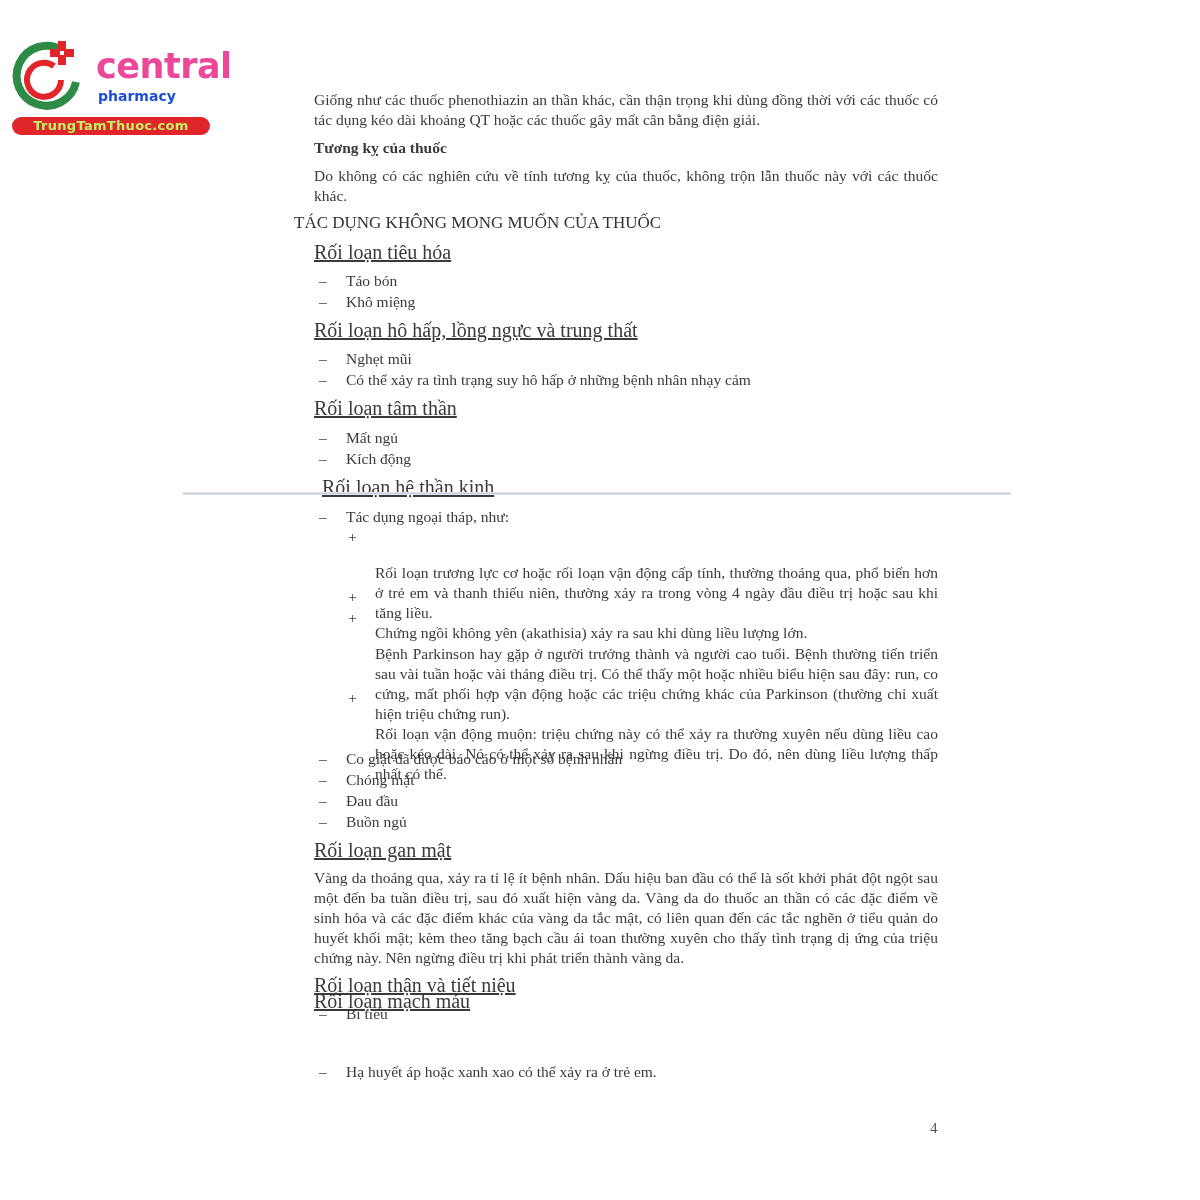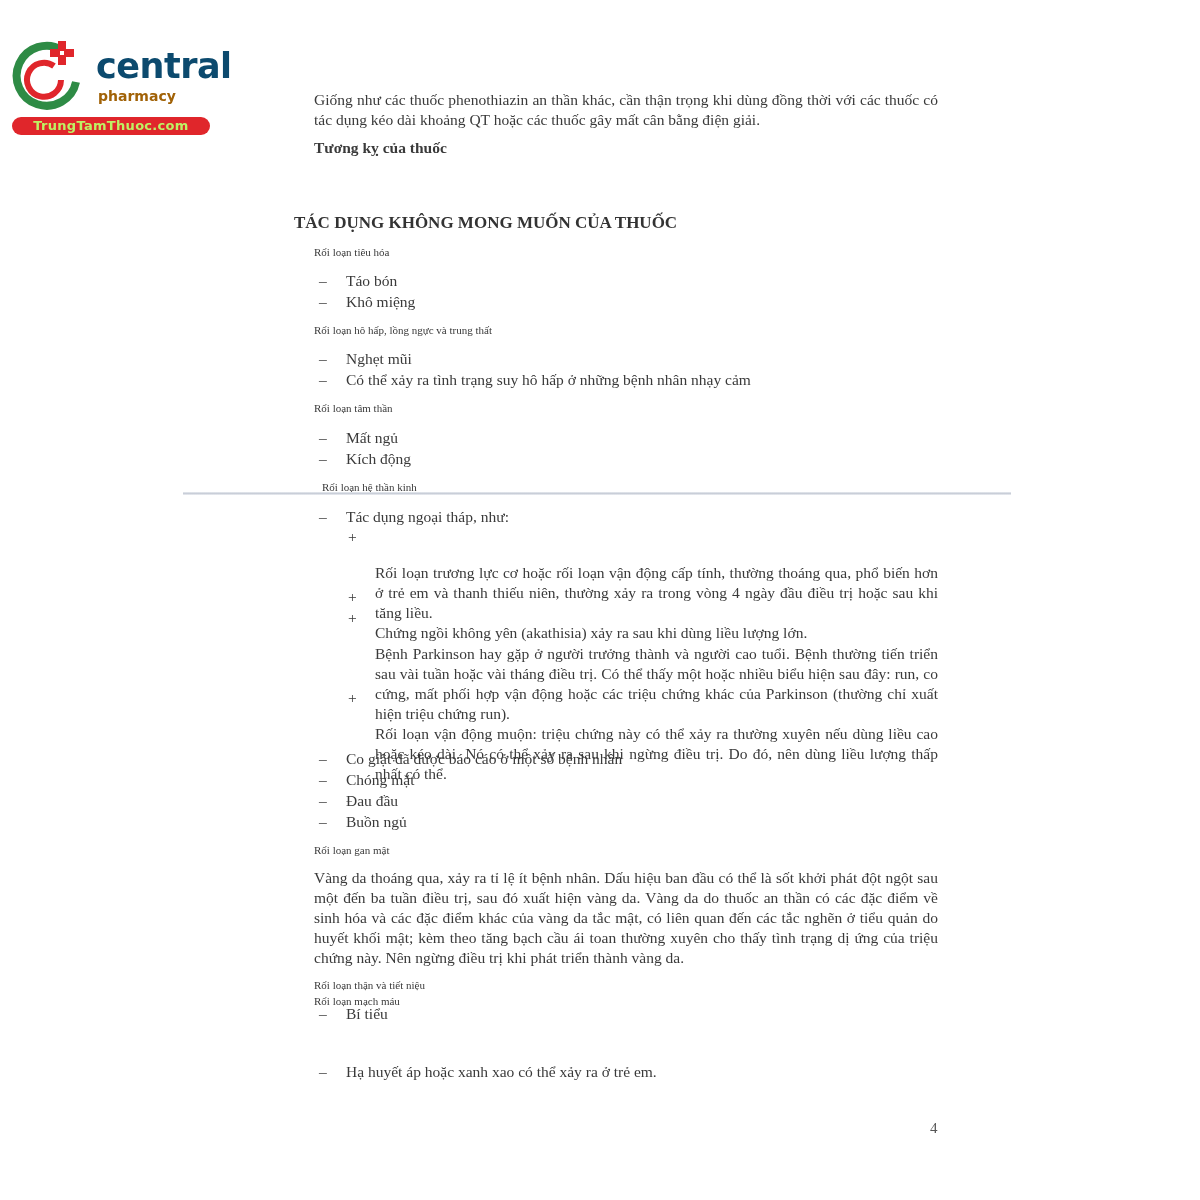--- a/index.html
+++ b/index.html
@@ -1,31 +1,31 @@
 <!DOCTYPE html>
 <html><head>
 <meta charset="utf-8">
 <style>
   html, body { margin:0; padding:0; }
   body { width:1200px; height:1200px; background:#ffffff; position:relative; overflow:hidden;
          font-family:"Liberation Serif", "DejaVu Serif", serif; color:#3a3a3a; }
   .logo { position:absolute; left:10px; top:38px; width:205px; height:100px; }
   .logo .mark { position:absolute; left:0; top:0; width:72px; height:72px; }
   .logo .brand { position:absolute; left:86px; top:8px; font-family:"DejaVu Sans", sans-serif; font-weight:bold;
-                 font-size:35px; color:#0c4a6e; letter-spacing:-0.5px; line-height:40px; }
+                 font-size:35px; color:#ec4899; letter-spacing:-0.5px; line-height:40px; }
   .logo .sub { position:absolute; left:88px; top:50px; font-family:"DejaVu Sans", sans-serif; font-weight:bold;
-               font-size:14px; color:#a16207; line-height:16px; }
+               font-size:14px; color:#1d4ed8; line-height:16px; }
   .logo .pill { position:absolute; left:2px; top:79px; width:198px; height:18px; background:#e0262b;
                 border-radius:9px; color:#bef264; font-family:"DejaVu Sans", sans-serif; font-weight:bold;
                 font-size:13px; line-height:18px; text-align:center; letter-spacing:0.3px; }
   .page { position:absolute; left:0; top:0; width:1200px; height:1200px; }
   .p { position:absolute; font-size:15.5px; line-height:20px; text-align:justify; }
   .h-bold { position:absolute; font-size:15.5px; font-weight:bold; line-height:20px; }
-  .h-main { position:absolute; font-size:17px; font-weight:bold; line-height:22px; color:#333; }
-  .h-sub { position:absolute; font-size:11px; line-height:20px; }
+  .h-main { position:absolute; font-size:17px; font-weight:normal; line-height:22px; color:#333; }
+  .h-sub { position:absolute; font-size:20px; line-height:20px; text-decoration:underline; }
   .li { position:absolute; font-size:15.5px; line-height:21px; }
   .li .mk { position:absolute; left:0; }
   .li .tx { position:absolute; left:27px; white-space:nowrap; }
   .pl { position:absolute; font-size:15.5px; line-height:20px; }
   .pl .mk { position:absolute; left:0; top:0; }
   .pl .tx { position:absolute; left:27px; top:0; width:563px; text-align:justify;margin-top:36px; }
   .fold { position:absolute; left:183px; top:492px; width:828px; height:3px;
           background:linear-gradient(#e8ebf0,#c9ced8,#eef0f4); }
   .pagenum { position:absolute; left:930px; top:1120px; font-size:15px; color:#555; }
 </style>
@@ -41,20 +41,21 @@
     <rect x="50" y="13" width="4" height="4" fill="#fff"></rect>
   </svg>
   <div class="brand">central</div>
   <div class="sub">pharmacy</div>
   <div class="pill">TrungTamThuoc.com</div>
 </div>
 
 <div class="page">
   <div class="p" style="left:314px; top:90px; width:624px;">Giống như các thuốc phenothiazin an thần khác, cần thận trọng khi dùng đồng thời với các thuốc có tác dụng kéo dài khoảng QT hoặc các thuốc gây mất cân bằng điện giải.</div>
   <div class="h-bold" style="left:314px; top:138px;">Tương kỵ của thuốc</div>
+  <div class="p" style="left:314px; top:166px; width:624px;">Do không có các nghiên cứu về tính tương kỵ của thuốc, không trộn lẫn thuốc này với các thuốc khác.</div>
   <div class="h-main" style="left:294px; top:212px;">TÁC DỤNG KHÔNG MONG MUỐN CỦA THUỐC</div>
 
   <div class="h-sub" style="left:314px; top:242px;">Rối loạn tiêu hóa</div>
   <div class="li" style="left:319px; top:270px;">
       <span class="mk">–</span>
       <span class="tx">Táo bón</span>
     </div>
   <div class="li" style="left:319px; top:291px;">
       <span class="mk">–</span>
       <span class="tx">Khô miệng</span>

